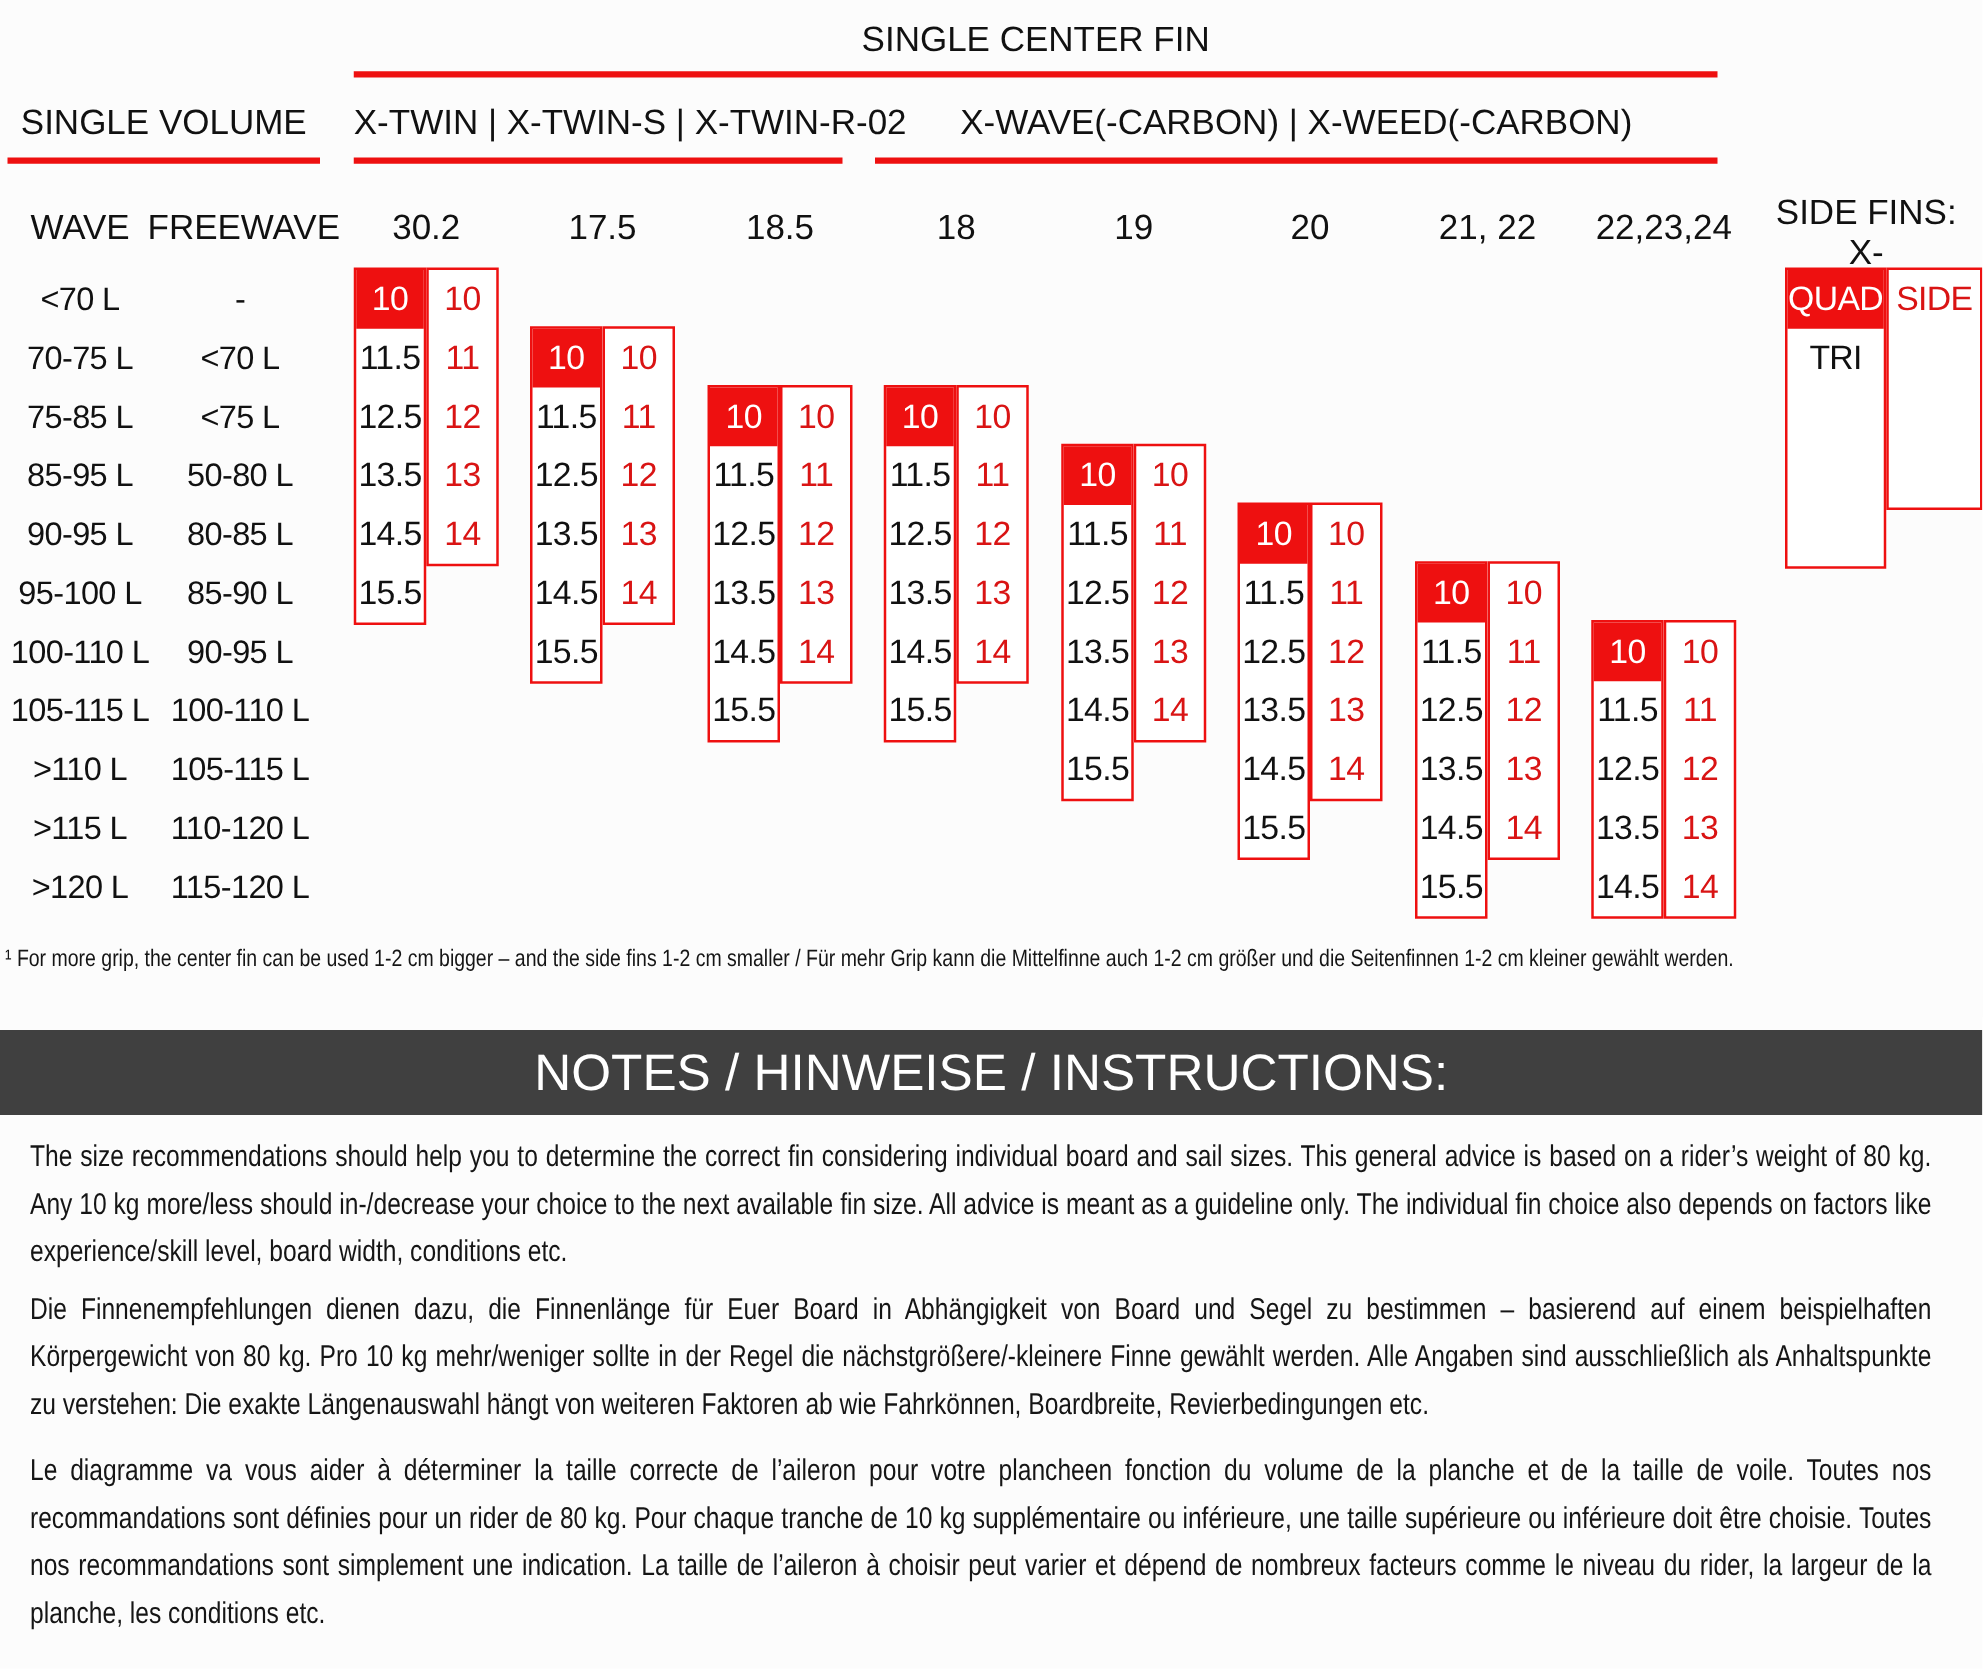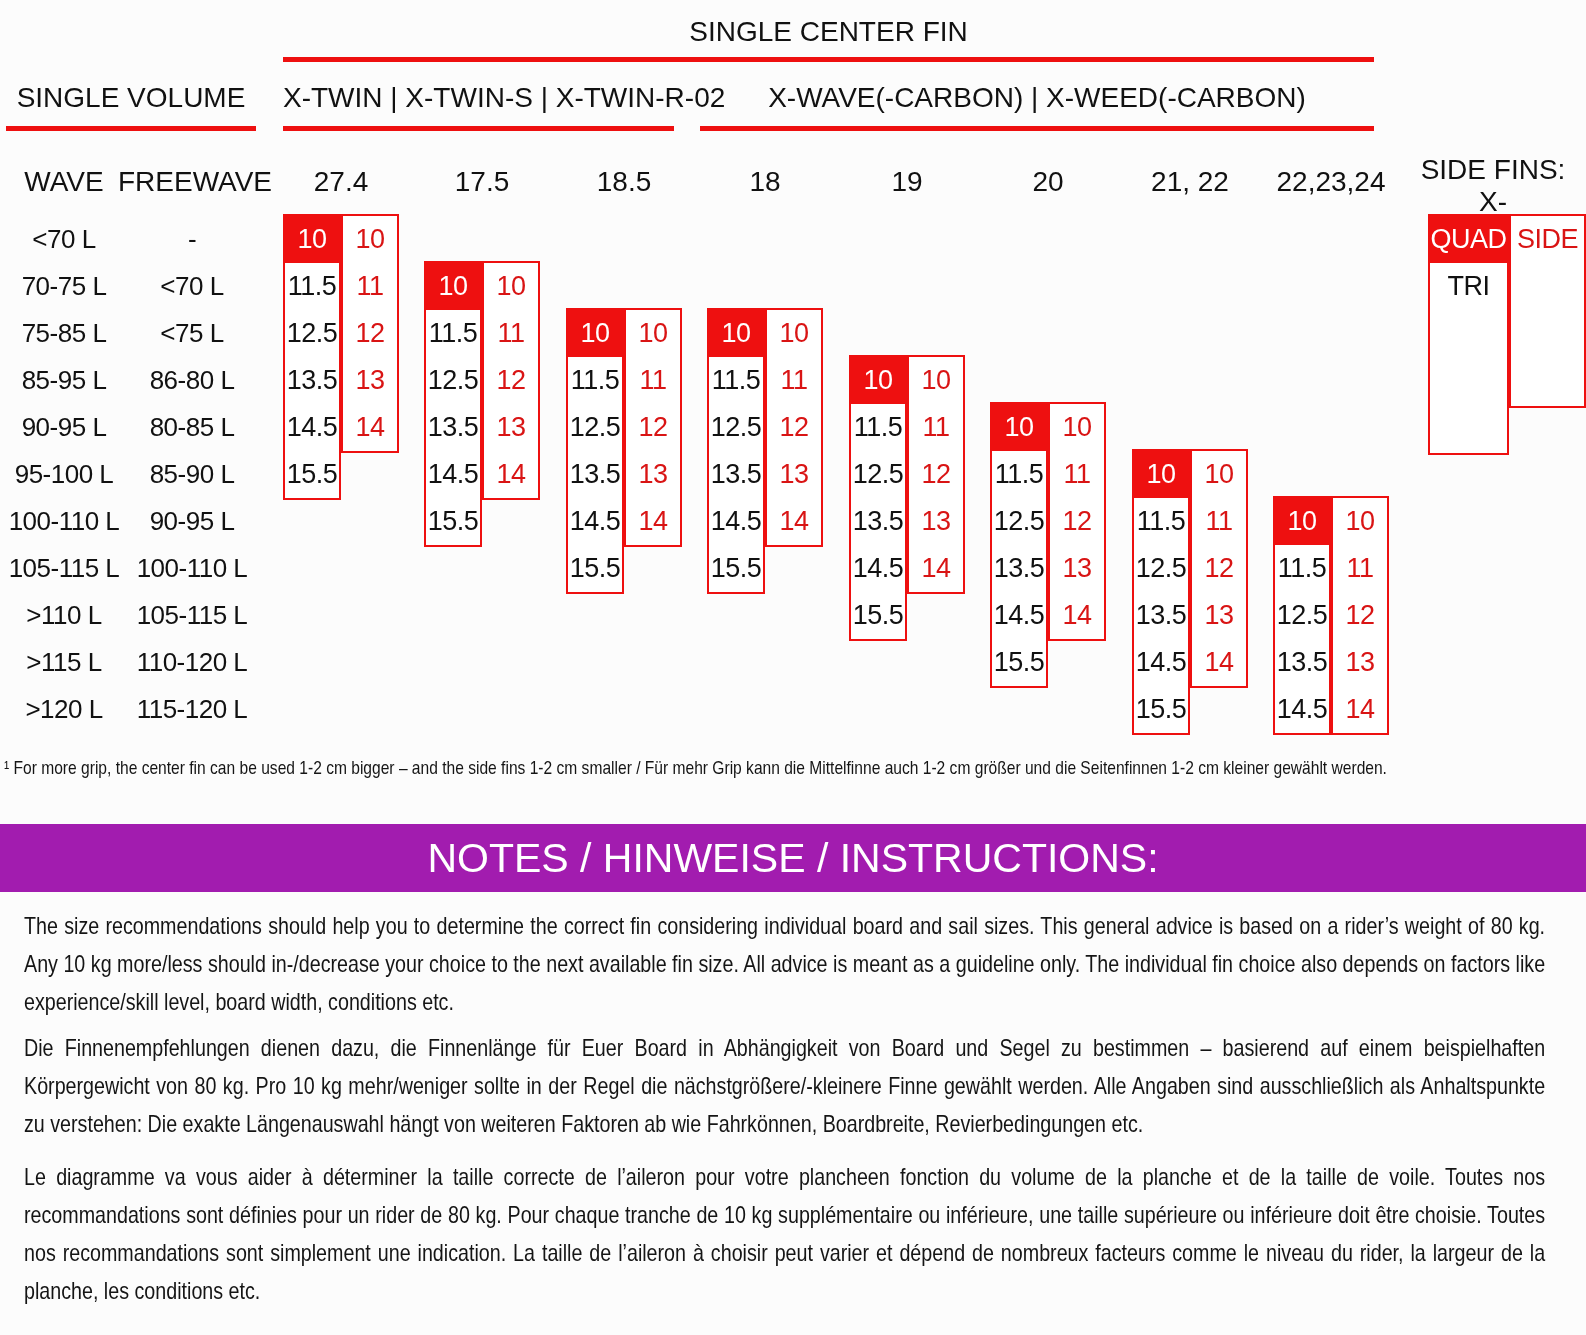--- a/index.html
+++ b/index.html
@@ -20,21 +20,21 @@
   .side .cell { color:#d91414; }
   .sfl { position:absolute; left:1400px; top:154px; width:186px; text-align:center;
          font-size:28px; line-height:32px; }
   .legendbox .cell { font-size:27px; }
   .tri { height:190px; line-height:190px; }
   .sside { height:190px; line-height:190px; }
   .footnote { position:absolute; left:4px; top:757px; width:1880px; font-size:19px;
               transform:scaleX(0.82); transform-origin:0 0; text-align:left;
               white-space:nowrap; color:#151515; }
   .banner { position:absolute; left:0; top:824px; width:1586px; height:68px;
-            background:#a21caf; color:#fff; text-align:center; line-height:68px;
+            background:#404040; color:#fff; text-align:center; line-height:68px;
             font-size:41px; }
   .para { position:absolute; left:24px; width:1855px; transform:scaleX(0.82);
           transform-origin:0 0; font-size:24px; line-height:38px;
           text-align:justify; color:#151515; }
 </style>
 </head>
 <body>
 
 <div class="page">
 
@@ -43,42 +43,42 @@
 
   <div class="t gh" style="left:6px;width:250px">SINGLE VOLUME</div>
   <div class="t gh" style="left:283px;width:391px">X-TWIN | X-TWIN-S | X-TWIN-R-02</div>
   <div class="t gh" style="left:700px;width:674px">X-WAVE(-CARBON) | X-WEED(-CARBON)</div>
   <div class="rule" style="left:6px;top:126px;width:250px"></div>
   <div class="rule" style="left:283px;top:126px;width:391px"></div>
   <div class="rule" style="left:700px;top:126px;width:674px"></div>
 
   <div class="t ch" style="left:8px;width:112px">WAVE</div>
   <div class="t ch" style="left:118px;width:148px">FREEWAVE</div>
-  <div class="t ch" style="left:263px;width:156px">27.4</div>
+  <div class="t ch" style="left:263px;width:156px">30.2</div>
   <div class="t ch" style="left:404px;width:156px">17.5</div>
   <div class="t ch" style="left:546px;width:156px">18.5</div>
   <div class="t ch" style="left:687px;width:156px">18</div>
   <div class="t ch" style="left:829px;width:156px">19</div>
   <div class="t ch" style="left:970px;width:156px">20</div>
   <div class="t ch" style="left:1112px;width:156px">21, 22</div>
   <div class="t ch" style="left:1253px;width:156px">22,23,24</div>
 
   <div class="sfl">
     <div>SIDE FINS:</div>
     <div>X-</div>
   </div>
 
   <div class="rl" style="left:8px;top:216px;width:112px">&lt;70 L</div>
   <div class="rl" style="left:118px;top:216px;width:148px">-</div>
   <div class="rl" style="left:8px;top:263px;width:112px">70-75 L</div>
   <div class="rl" style="left:118px;top:263px;width:148px">&lt;70 L</div>
   <div class="rl" style="left:8px;top:310px;width:112px">75-85 L</div>
   <div class="rl" style="left:118px;top:310px;width:148px">&lt;75 L</div>
   <div class="rl" style="left:8px;top:357px;width:112px">85-95 L</div>
-  <div class="rl" style="left:118px;top:357px;width:148px">86-80 L</div>
+  <div class="rl" style="left:118px;top:357px;width:148px">50-80 L</div>
   <div class="rl" style="left:8px;top:404px;width:112px">90-95 L</div>
   <div class="rl" style="left:118px;top:404px;width:148px">80-85 L</div>
   <div class="rl" style="left:8px;top:451px;width:112px">95-100 L</div>
   <div class="rl" style="left:118px;top:451px;width:148px">85-90 L</div>
   <div class="rl" style="left:8px;top:498px;width:112px">100-110 L</div>
   <div class="rl" style="left:118px;top:498px;width:148px">90-95 L</div>
   <div class="rl" style="left:8px;top:545px;width:112px">105-115 L</div>
   <div class="rl" style="left:118px;top:545px;width:148px">100-110 L</div>
   <div class="rl" style="left:8px;top:592px;width:112px">&gt;110 L</div>
   <div class="rl" style="left:118px;top:592px;width:148px">105-115 L</div>

